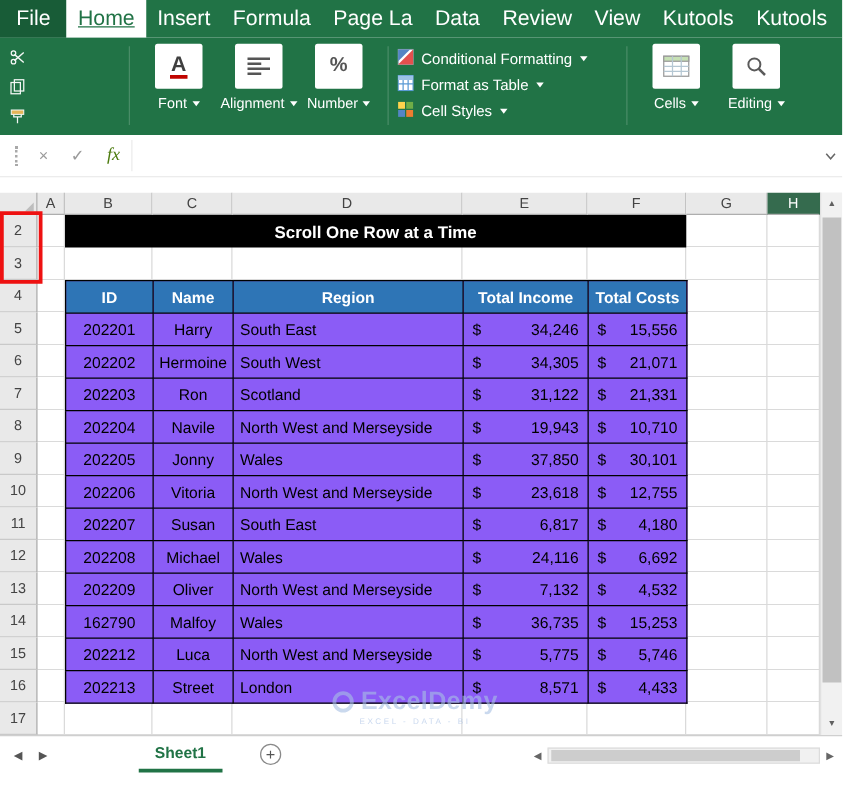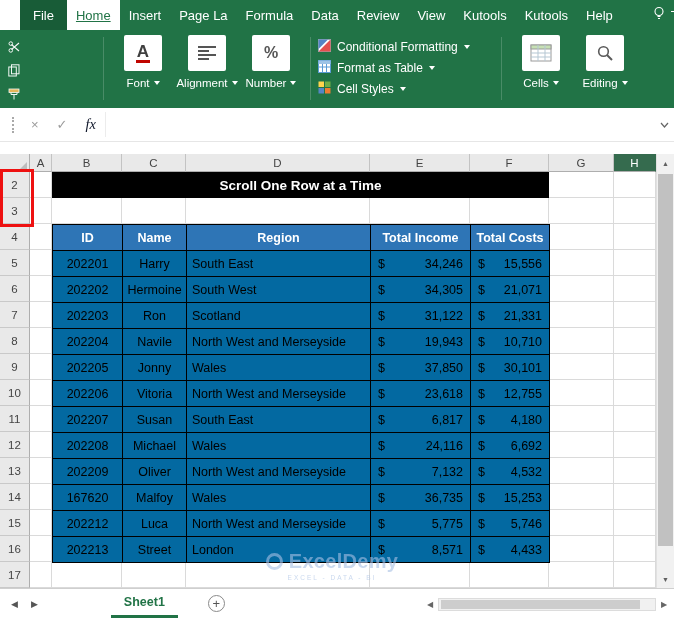--- a/index.html
+++ b/index.html
@@ -1,21 +1,21 @@
 <!DOCTYPE html>
 <html style="--ribbon-green: #217346; --file-tab-green: #185c37; --table-header-blue: #2e75b6; --callout-red: #ee1111; --title-bar-black: #000000; --sheet-tab-green: #217346; --watermark-blue: #a8c0e4;"><head>
 <meta charset="utf-8">
 <style>
   *{box-sizing:border-box;margin:0;padding:0;}
   html,body{width:674px;height:642px;}
   body{font-family:"Liberation Sans",sans-serif;background:#fff;}
   .app{width:674px;height:642px;overflow:hidden;position:relative;background:#fff;}
 
   
-  .tabbar{height:30px;background:var(--ribbon-green,#217346);display:flex;align-items:stretch;color:#fff;font-size:13px;margin-left:20px;}
+  .tabbar{height:30px;background:var(--ribbon-green,#217346);display:flex;align-items:stretch;color:#fff;font-size:17px;}
   .tab{display:flex;align-items:center;padding:0 9px;white-space:nowrap;cursor:default;}
   .tab-file{background:var(--file-tab-green,#185c37);padding:0 13px;}
   .tab-active{background:#fff;color:var(--ribbon-green,#217346);text-decoration:underline;}
   .tab-tellme{margin-left:22px;gap:6px;}
 
   
   .ribbon{height:78px;background:var(--ribbon-green,#217346);display:flex;color:#fff;padding:5px 0 0 8px;}
   .rsep{width:1px;background:rgba(255,255,255,.18);margin:2px 7px 8px 7px;}
   .clipboard{display:flex;width:88px;}
   .pastebtn{display:flex;flex-direction:column;align-items:center;width:48px;opacity:.8;}
@@ -37,41 +37,41 @@
 
   
   .fbar{height:34px;background:#fff;display:flex;align-items:center;border-bottom:1px solid #e6e6e6;padding-left:4px;}
   .namebox{width:98px;height:25px;border:1px solid #d6d6d6;display:flex;align-items:center;font-size:12px;color:#1a1a1a;}
   .nbtext{padding-left:10px;flex:1;}
   .nbsep{width:1px;height:100%;background:#e0e0e0;}
   .nbcaret{width:17px;display:flex;align-items:center;justify-content:center;height:100%;}
   .nbdown{width:0;height:0;border-left:3.5px solid transparent;border-right:3.5px solid transparent;border-top:4px solid #7a7a7a;}
   .dots{width:0;height:16px;border-left:2px dotted #a9a9a9;margin:0 8px;}
   .fbtn{color:#9b9b9b;margin:0 9px;font-size:13px;}
-  .fx{font-family:"Liberation Serif",serif;font-style:italic;color:#0f172a;font-size:14.5px;margin:0 9px;}
+  .fx{font-family:"Liberation Serif",serif;font-style:italic;color:#4d7c0f;font-size:14.5px;margin:0 9px;}
   .finput{flex:1;height:25px;border-left:1px solid #ececec;}
   .fchev{width:20px;display:flex;justify-content:center;color:#666;}
   .gapstrip{height:12px;background:#fff;}
 
   
   .sheetwrap{display:flex;height:434px;}
   .sheet{width:656px;height:434px;position:relative;background:#fff;overflow:hidden;}
   .colhrow{position:absolute;top:0;left:0;height:18px;display:flex;font-size:11.5px;color:#444;z-index:4;}
   .corner{width:30px;height:18px;background:#e9e9e9;border-right:1px solid #aeaeae;border-bottom:1px solid #aeaeae;position:relative;}
   .corner:after{content:"";position:absolute;right:2px;bottom:2px;border-left:7px solid transparent;border-bottom:7px solid #bdbdbd;}
   .colh{height:18px;background:#e9e9e9;border-right:1px solid #c3c3c3;border-bottom:1px solid #aeaeae;display:flex;align-items:center;justify-content:center;}
   .colh-sel{background:#356b4e;color:#fff;border-right-color:#356b4e;}
   .rowheaders{position:absolute;top:18px;left:0;width:30px;z-index:4;}
   .rowh{width:30px;height:26px;background:#e9e9e9;border-right:1px solid #aeaeae;border-bottom:1px solid #c9c9c9;font-size:11.5px;color:#444;display:flex;align-items:center;justify-content:center;}
   .grid-area{position:absolute;left:30px;top:18px;width:626px;height:416px;z-index:1;
     background:repeating-linear-gradient(to bottom,transparent 0 25px,#dadada 25px 26px);}
   .vline{position:absolute;top:0;bottom:0;width:1px;background:#dadada;}
 
   .sheet-title{position:absolute;left:52px;top:18px;width:497px;height:26px;background:var(--title-bar-black,#000);color:#fff;font-weight:bold;font-size:13.5px;display:flex;align-items:center;justify-content:center;z-index:2;}
-  .xtable{position:absolute;left:52px;top:70px;width:497px;border-collapse:collapse;table-layout:fixed;z-index:2;font-size:12.5px;color:#000;background:#0369a1;}
+  .xtable{position:absolute;left:52px;top:70px;width:497px;border-collapse:collapse;table-layout:fixed;z-index:2;font-size:12.5px;color:#000;background:#8b5cf6;}
   .xtable th,.xtable td{border:1px solid #000;height:26px;padding:0;white-space:nowrap;overflow:hidden;}
   .xtable th{background:var(--table-header-blue,#2e75b6);color:#fff;font-weight:bold;}
   td.c-center{text-align:center;}
   td.c-left{text-align:left;padding-left:5px;}
   .mwrap{display:flex;justify-content:space-between;align-items:center;padding:0 7px;height:100%;}
 
   .watermark{position:absolute;left:252px;top:396px;width:160px;z-index:3;opacity:.6;pointer-events:none;text-align:center;}
   .wm-row{display:flex;align-items:center;gap:6px;justify-content:center;}
   .wm-logo{width:17px;height:17px;border:3px solid var(--watermark-blue,#a8c0e4);border-radius:50%;display:inline-block;}
   .wm-name{font-size:20px;font-weight:bold;color:var(--watermark-blue,#a8c0e4);letter-spacing:.3px;}
@@ -98,22 +98,22 @@
 </style>
 </head>
 <body>
 
 <div class="app">
 
   <div class="tabbar">
     <div class="tab tab-file">File</div>
     <div class="tab tab-active">Home</div>
     <div class="tab">Insert</div>
+    <div class="tab">Formula</div>
     <div class="tab">Page La</div>
-    <div class="tab">Formula</div>
     <div class="tab">Data</div>
     <div class="tab">Review</div>
     <div class="tab">View</div>
     <div class="tab">Kutools</div>
     <div class="tab">Kutools</div>
     <div class="tab">Help</div>
     <div class="tab tab-tellme">
       <span><svg width="12" height="15">
             <circle cx="6" cy="5.5" r="4" fill="none" stroke="#fff" stroke-width="1.1"></circle>
             <path d="M4.5 10.5 h3 M5 12.5 h2" stroke="#fff"></path>
@@ -461,21 +461,21 @@
                 </div>
               </td>
               <td class="c-money">
                 <div class="mwrap">
                   <span>$</span>
                   <span>4,532</span>
                 </div>
               </td>
             </tr>
             <tr>
-              <td class="c-center">167620</td>
+              <td class="c-center">162790</td>
               <td class="c-center">Malfoy</td>
               <td class="c-left">Wales</td>
               <td class="c-money">
                 <div class="mwrap">
                   <span>$</span>
                   <span>36,735</span>
                 </div>
               </td>
               <td class="c-money">
                 <div class="mwrap">

